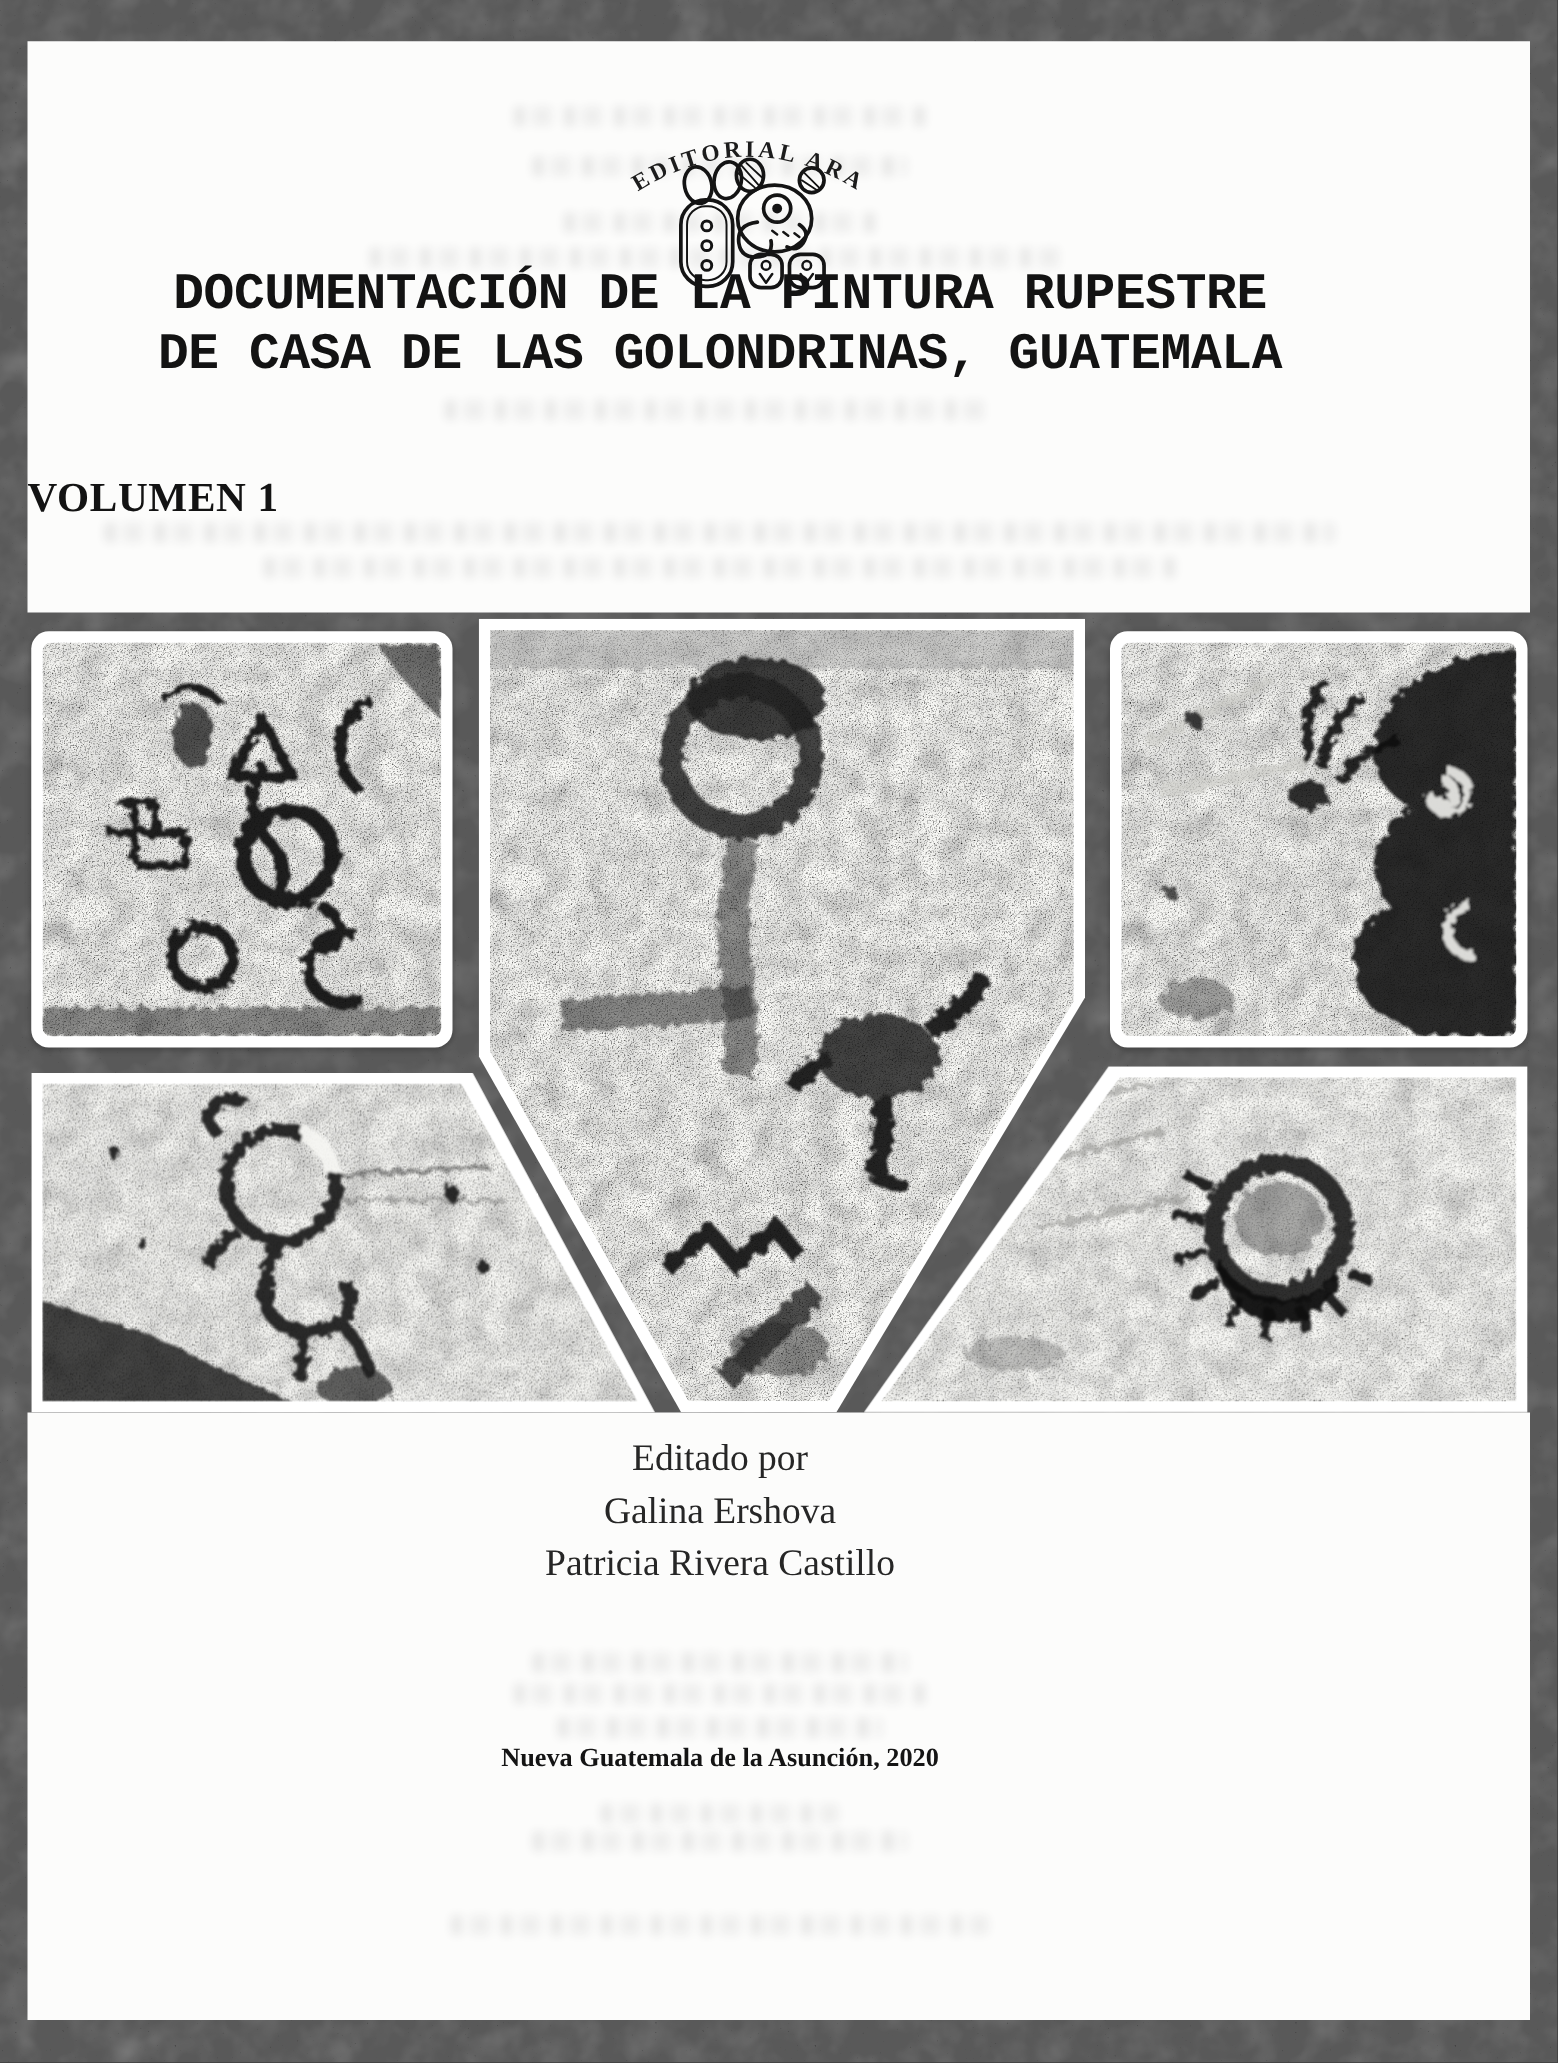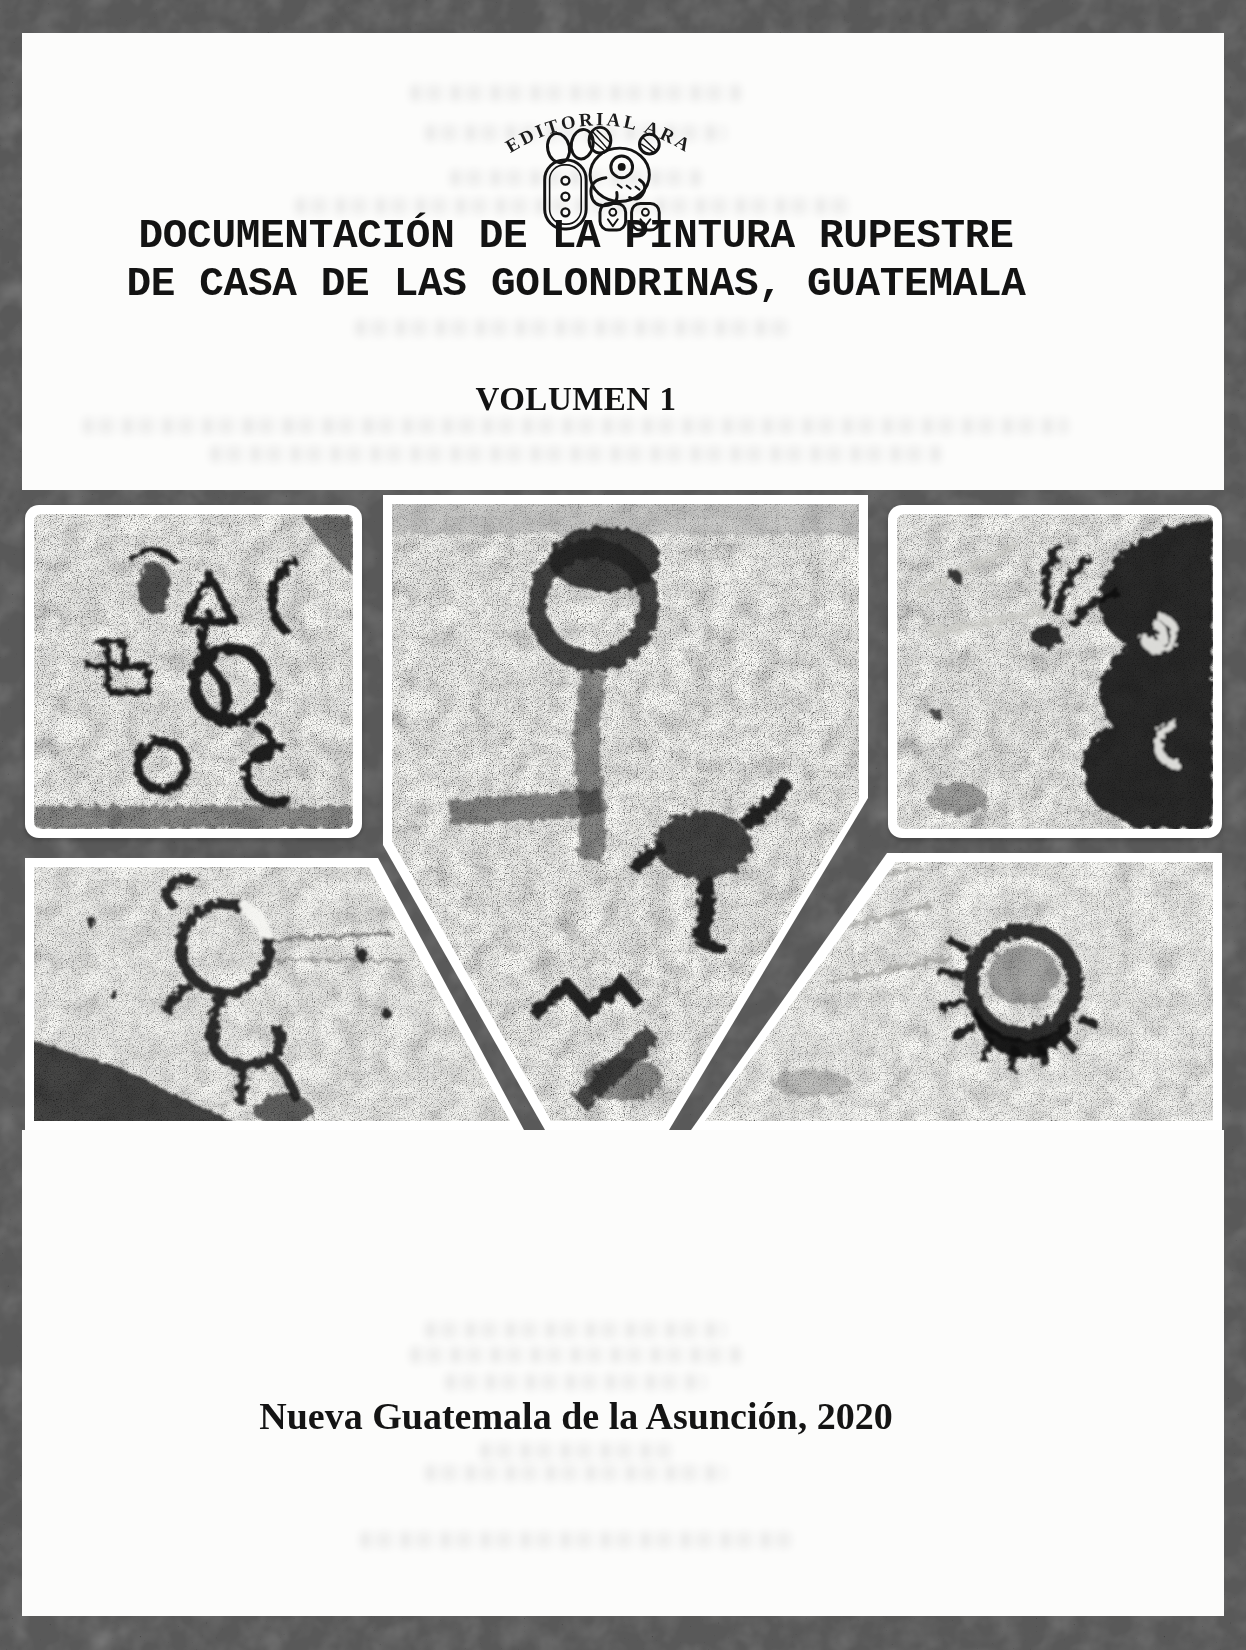--- a/index.html
+++ b/index.html
@@ -16,34 +16,34 @@
   .ghost{
     position:absolute;left:50%;transform:translateX(-50%);height:16px;
     background:repeating-linear-gradient(90deg,
       rgba(45,45,45,.85) 0 9px, rgba(45,45,45,0) 9px 15px,
       rgba(45,45,45,.55) 15px 31px, rgba(45,45,45,0) 31px 40px);
     filter:blur(4px);opacity:.11;border-radius:3px;pointer-events:none;
   }
   .logo{position:absolute;left:472px;top:46px;width:210px;height:158px;z-index:2;}
   .title{position:absolute;top:180px;width:100%;text-align:center;z-index:2;
     font-size:41px;font-weight:700;letter-spacing:-0.3px;line-height:1.17;color:#131313;font-family:Liberation Mono, monospace;}
-  .volume{position:absolute;top:348px;width:100%;text-align:center;z-index:2;
+  .volume{position:absolute;top:348px;width:100%;text-align:left;z-index:2;
     font-size:33px;font-weight:700;letter-spacing:.5px;color:#131313;}
   .band{position:absolute;left:0;top:490px;width:1246px;height:640px;}
   .photo-rect{position:absolute;background:#fff;border-radius:14px;padding:9px;box-sizing:border-box;
     box-shadow:0 2px 5px rgba(0,0,0,.28);}
   .photo-rect .inner{width:100%;height:100%;border-radius:7px;overflow:hidden;position:relative;}
   .photo-rect svg{display:block;width:100%;height:100%;}
   .poly{position:absolute;inset:0;}
   .poly .inner{position:absolute;inset:0;}
   .poly svg{position:absolute;}
   .editors{position:absolute;top:16px;width:100%;text-align:center;
     font-size:30px;line-height:1.4;color:#262626;}
   .imprint{position:absolute;top:264px;width:100%;text-align:center;
-    font-size:38px;font-weight:700;color:#141414;}
+    font-size:21px;font-weight:700;color:#141414;}
 </style>
 </head>
 <body>
 
 <div class="canvas">
 
   <svg width="0" height="0" style="position:absolute" aria-hidden="true">
     <defs>
       <filter id="speckle" x="0" y="0" width="100%" height="100%">
         <feTurbulence type="fractalNoise" baseFrequency="0.5" numOctaves="2" stitchTiles="stitch"></feTurbulence>
@@ -261,20 +261,25 @@
             </g>
             <ellipse cx="120" cy="230" rx="40" ry="14" fill="#555" opacity=".3"></ellipse>
           </g>
         </svg>
       </div>
     </div>
   </div>
 
   <div class="sheet sheet-bottom">
     <div class="content">
+      <div class="editors">
+        <div>Editado por</div>
+        <div>Galina Ershova</div>
+        <div>Patricia Rivera Castillo</div>
+      </div>
       <div class="ghost" style="top:192px;width:300px;"></div>
       <div class="ghost" style="top:217px;width:330px;"></div>
       <div class="ghost" style="top:244px;width:260px;"></div>
       <div class="imprint">Nueva Guatemala de la Asunción, 2020</div>
       <div class="ghost" style="top:313px;width:190px;"></div>
       <div class="ghost" style="top:335px;width:300px;"></div>
       <div class="ghost" style="top:402px;width:430px;"></div>
     </div>
   </div>
 

